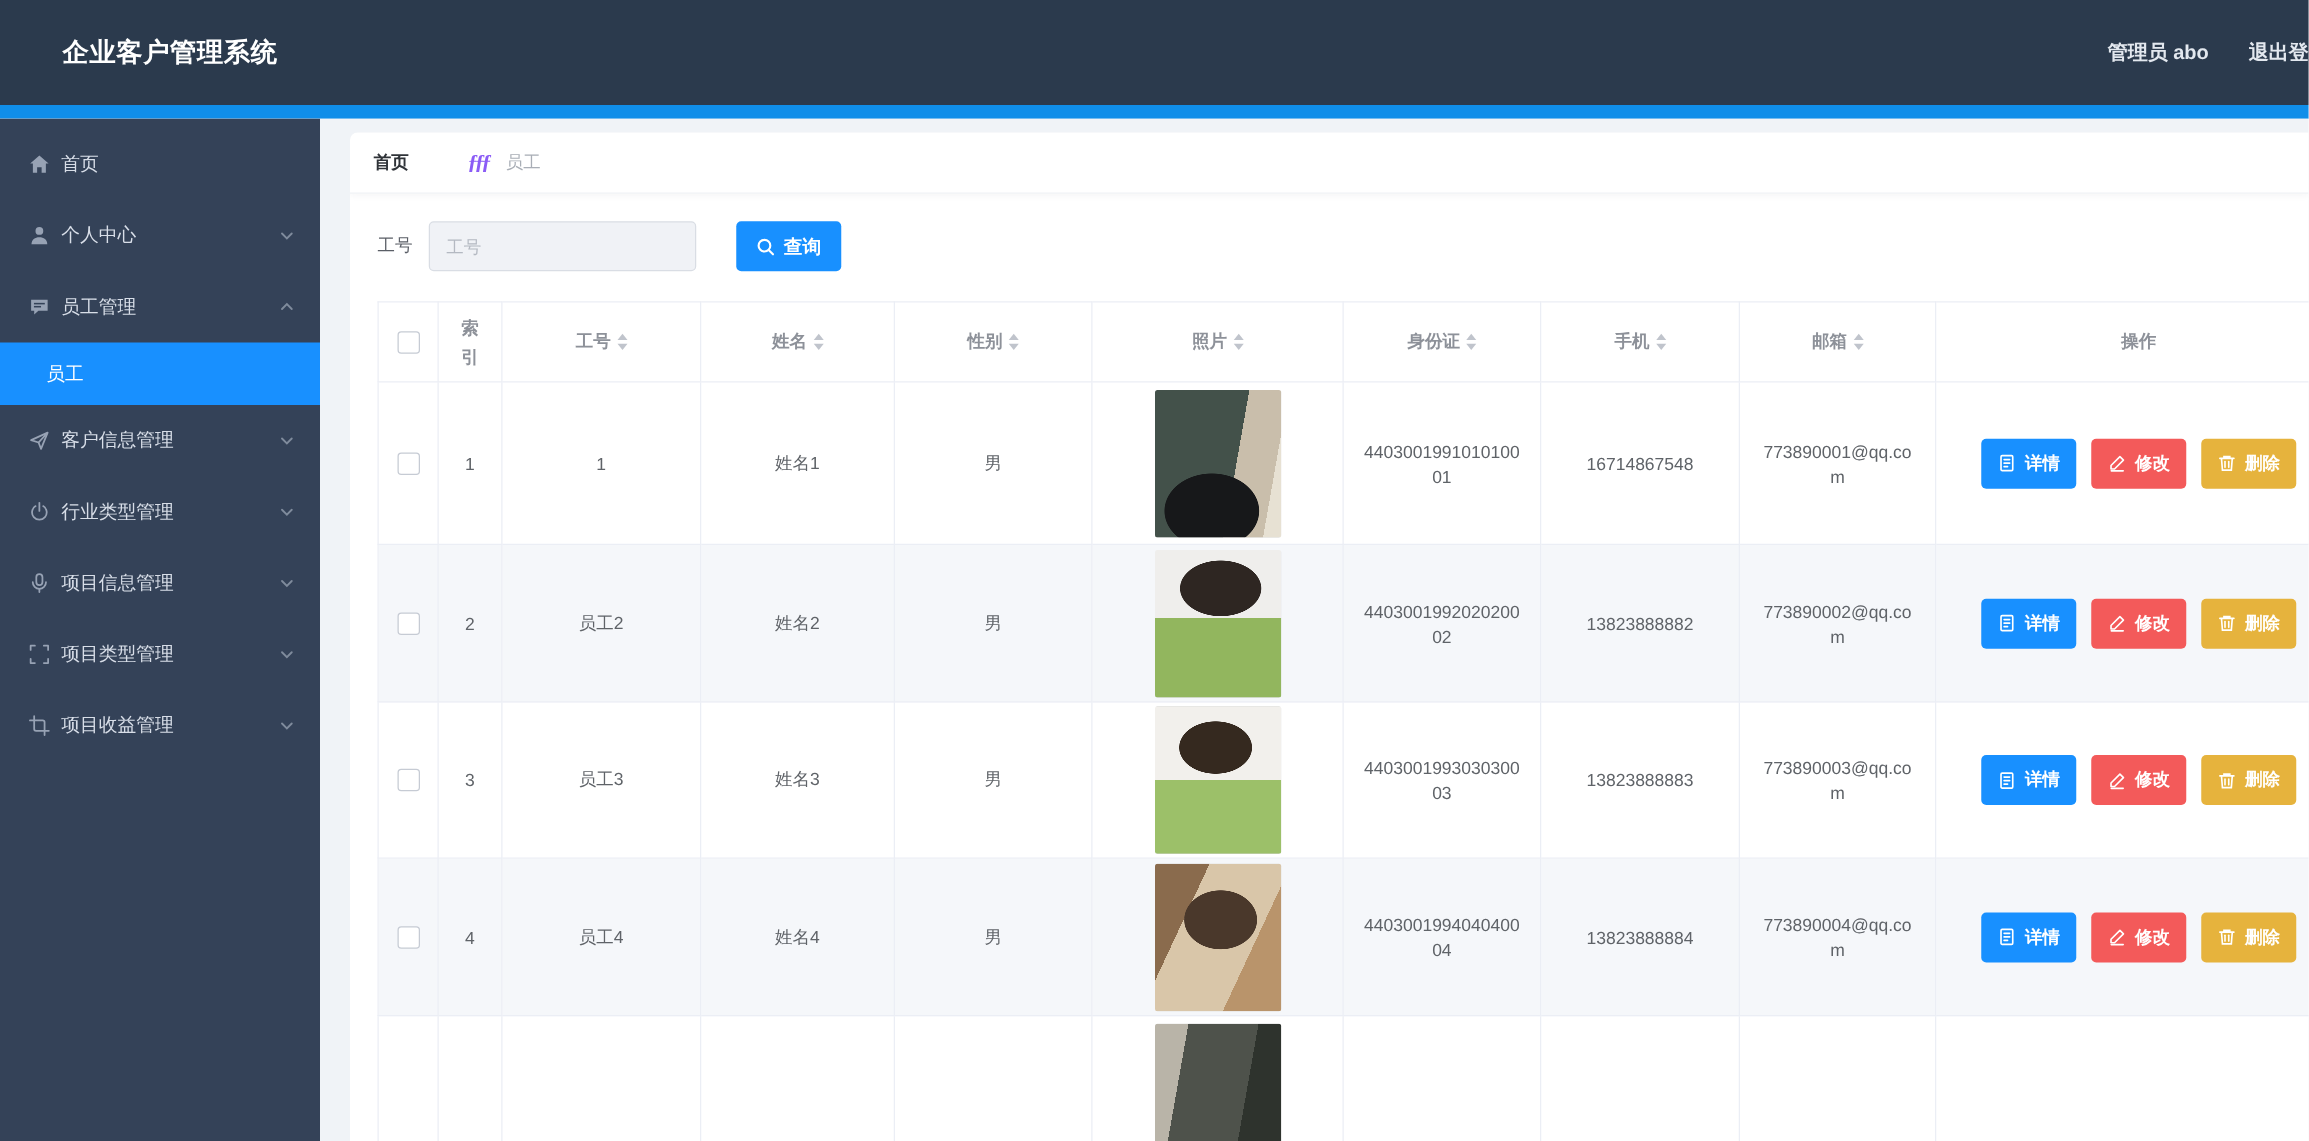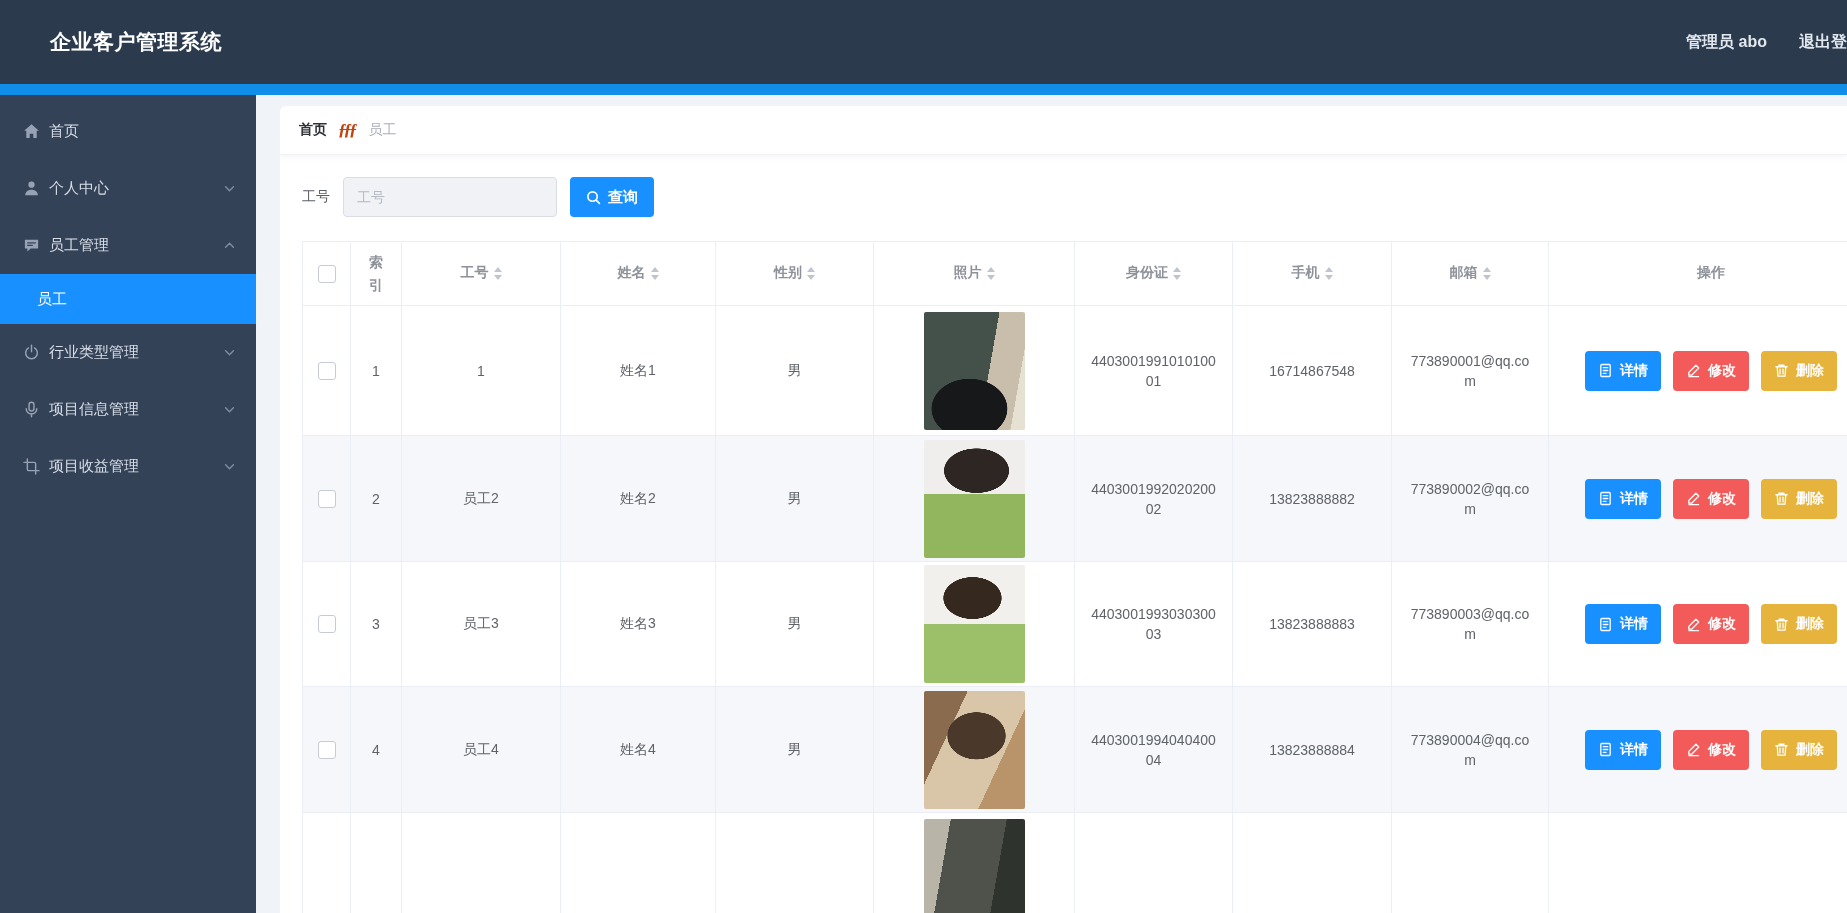--- a/index.html
+++ b/index.html
@@ -36,21 +36,21 @@
   .search-row{display:flex;align-items:center;height:40px;}
   .form-label{color:#5a5e66;font-size:14px;margin-right:13px;}
   .search-input{width:214px;height:40px;box-sizing:border-box;border:1px solid #d9dde4;background:#f0f2f6;
     border-radius:4px;padding:0 13px;font-size:14px;color:#333;outline:none;font-family:inherit;}
   .search-input::placeholder{color:#b4b9c2;}
   .btn{display:inline-flex;align-items:center;justify-content:center;gap:7px;height:40px;border:none;
     border-radius:4px;color:#fff;font-size:15px;font-weight:700;padding:0 16px;cursor:pointer;font-family:inherit;}
   .btn svg{flex:0 0 auto;}
   .btn-blue{background:#1890ff;}
   .btn-red{background:#f35a5a;}
-  .search-row .btn{margin-left:13px;}
+  .search-row .btn{margin-left:32px;}
   .toolbar-row{margin-top:22px;display:flex;gap:4px;}
   
   table.grid{border-collapse:collapse;table-layout:fixed;width:1571px;margin-top:24px;}
   .grid th,.grid td{border:1px solid #ebeef5;text-align:center;vertical-align:middle;padding:0;}
   .grid thead th{height:63px;color:#8d9199;font-size:14px;font-weight:700;background:#fff;cursor:pointer;}
   .grid td{color:#5f6368;font-size:14px;}
   tr.stripe{background:#f5f7fa;}
   .th-label{vertical-align:middle;}
   th.th-index .th-label{display:inline-block;width:16px;line-height:1.6;word-break:break-all;}
   .sort{display:inline-flex;flex-direction:column;gap:3px;margin-left:5px;vertical-align:middle;}
@@ -122,20 +122,34 @@
             <path d="M2.4 7.6 6 4l3.6 3.6"></path>
           </svg>
         </span>
       </div>
       <div class="sub-item active">
         <span>员工</span>
       </div>
       <div class="menu-item">
         <span class="mi-icon">
           <svg width="17" height="17" viewBox="0 0 18 18" fill="none" stroke="currentColor" stroke-width="1.5" stroke-linecap="round" stroke-linejoin="round">
+            <path d="M2 8.6 16 2.2 10.4 16 8.3 10.6Z"></path>
+            <path d="M8.3 10.6 15.6 2.6"></path>
+          </svg>
+        </span>
+        <span>客户信息管理</span>
+        <span class="chev">
+          <svg width="13" height="13" viewBox="0 0 12 12" fill="none" stroke="currentColor" stroke-width="1.4" stroke-linecap="round">
+            <path d="M2.4 4.4 6 8l3.6-3.6"></path>
+          </svg>
+        </span>
+      </div>
+      <div class="menu-item">
+        <span class="mi-icon">
+          <svg width="17" height="17" viewBox="0 0 18 18" fill="none" stroke="currentColor" stroke-width="1.5" stroke-linecap="round" stroke-linejoin="round">
             <path d="M5.8 4.1a6.2 6.2 0 1 0 6.4 0"></path>
             <line x1="9" y1="1.3" x2="9" y2="8.2"></line>
           </svg>
         </span>
         <span>行业类型管理</span>
         <span class="chev">
           <svg width="13" height="13" viewBox="0 0 12 12" fill="none" stroke="currentColor" stroke-width="1.4" stroke-linecap="round">
             <path d="M2.4 4.4 6 8l3.6-3.6"></path>
           </svg>
         </span>
@@ -151,39 +165,52 @@
         <span>项目信息管理</span>
         <span class="chev">
           <svg width="13" height="13" viewBox="0 0 12 12" fill="none" stroke="currentColor" stroke-width="1.4" stroke-linecap="round">
             <path d="M2.4 4.4 6 8l3.6-3.6"></path>
           </svg>
         </span>
       </div>
       <div class="menu-item">
         <span class="mi-icon">
           <svg width="17" height="17" viewBox="0 0 18 18" fill="none" stroke="currentColor" stroke-width="1.5" stroke-linecap="round" stroke-linejoin="round">
+            <path d="M1.6 5.2V1.6H5.2M12.8 1.6h3.6v3.6M16.4 12.8v3.6h-3.6M5.2 16.4H1.6v-3.6"></path>
+          </svg>
+        </span>
+        <span>项目类型管理</span>
+        <span class="chev">
+          <svg width="13" height="13" viewBox="0 0 12 12" fill="none" stroke="currentColor" stroke-width="1.4" stroke-linecap="round">
+            <path d="M2.4 4.4 6 8l3.6-3.6"></path>
+          </svg>
+        </span>
+      </div>
+      <div class="menu-item">
+        <span class="mi-icon">
+          <svg width="17" height="17" viewBox="0 0 18 18" fill="none" stroke="currentColor" stroke-width="1.5" stroke-linecap="round" stroke-linejoin="round">
             <path d="M4.6 1v10.8c0 .9.7 1.6 1.6 1.6H17"></path>
             <path d="M1 4.6h10.8c.9 0 1.6.7 1.6 1.6V17"></path>
           </svg>
         </span>
         <span>项目收益管理</span>
         <span class="chev">
           <svg width="13" height="13" viewBox="0 0 12 12" fill="none" stroke="currentColor" stroke-width="1.4" stroke-linecap="round">
             <path d="M2.4 4.4 6 8l3.6-3.6"></path>
           </svg>
         </span>
       </div>
     </aside>
 
   <main class="content">
     <div class="panel">
 
       <div class="breadcrumb">
         <span class="bc-home">首页</span>
-        <span class="bc-sep" id="bc-sep" style="color: #c2410c;">ƒƒƒ</span>
+        <span class="bc-sep" id="bc-sep" style="color: #8b5cf6; margin-left: 36px;">ƒƒƒ</span>
         <span class="bc-cur">员工</span>
       </div>
 
       <div class="main-area">
 
         <div class="search-row">
           <span class="form-label">工号</span>
           <input class="search-input" placeholder="工号" style="">
           <button class="btn btn-blue">
             <span style="display:inline-flex;">

